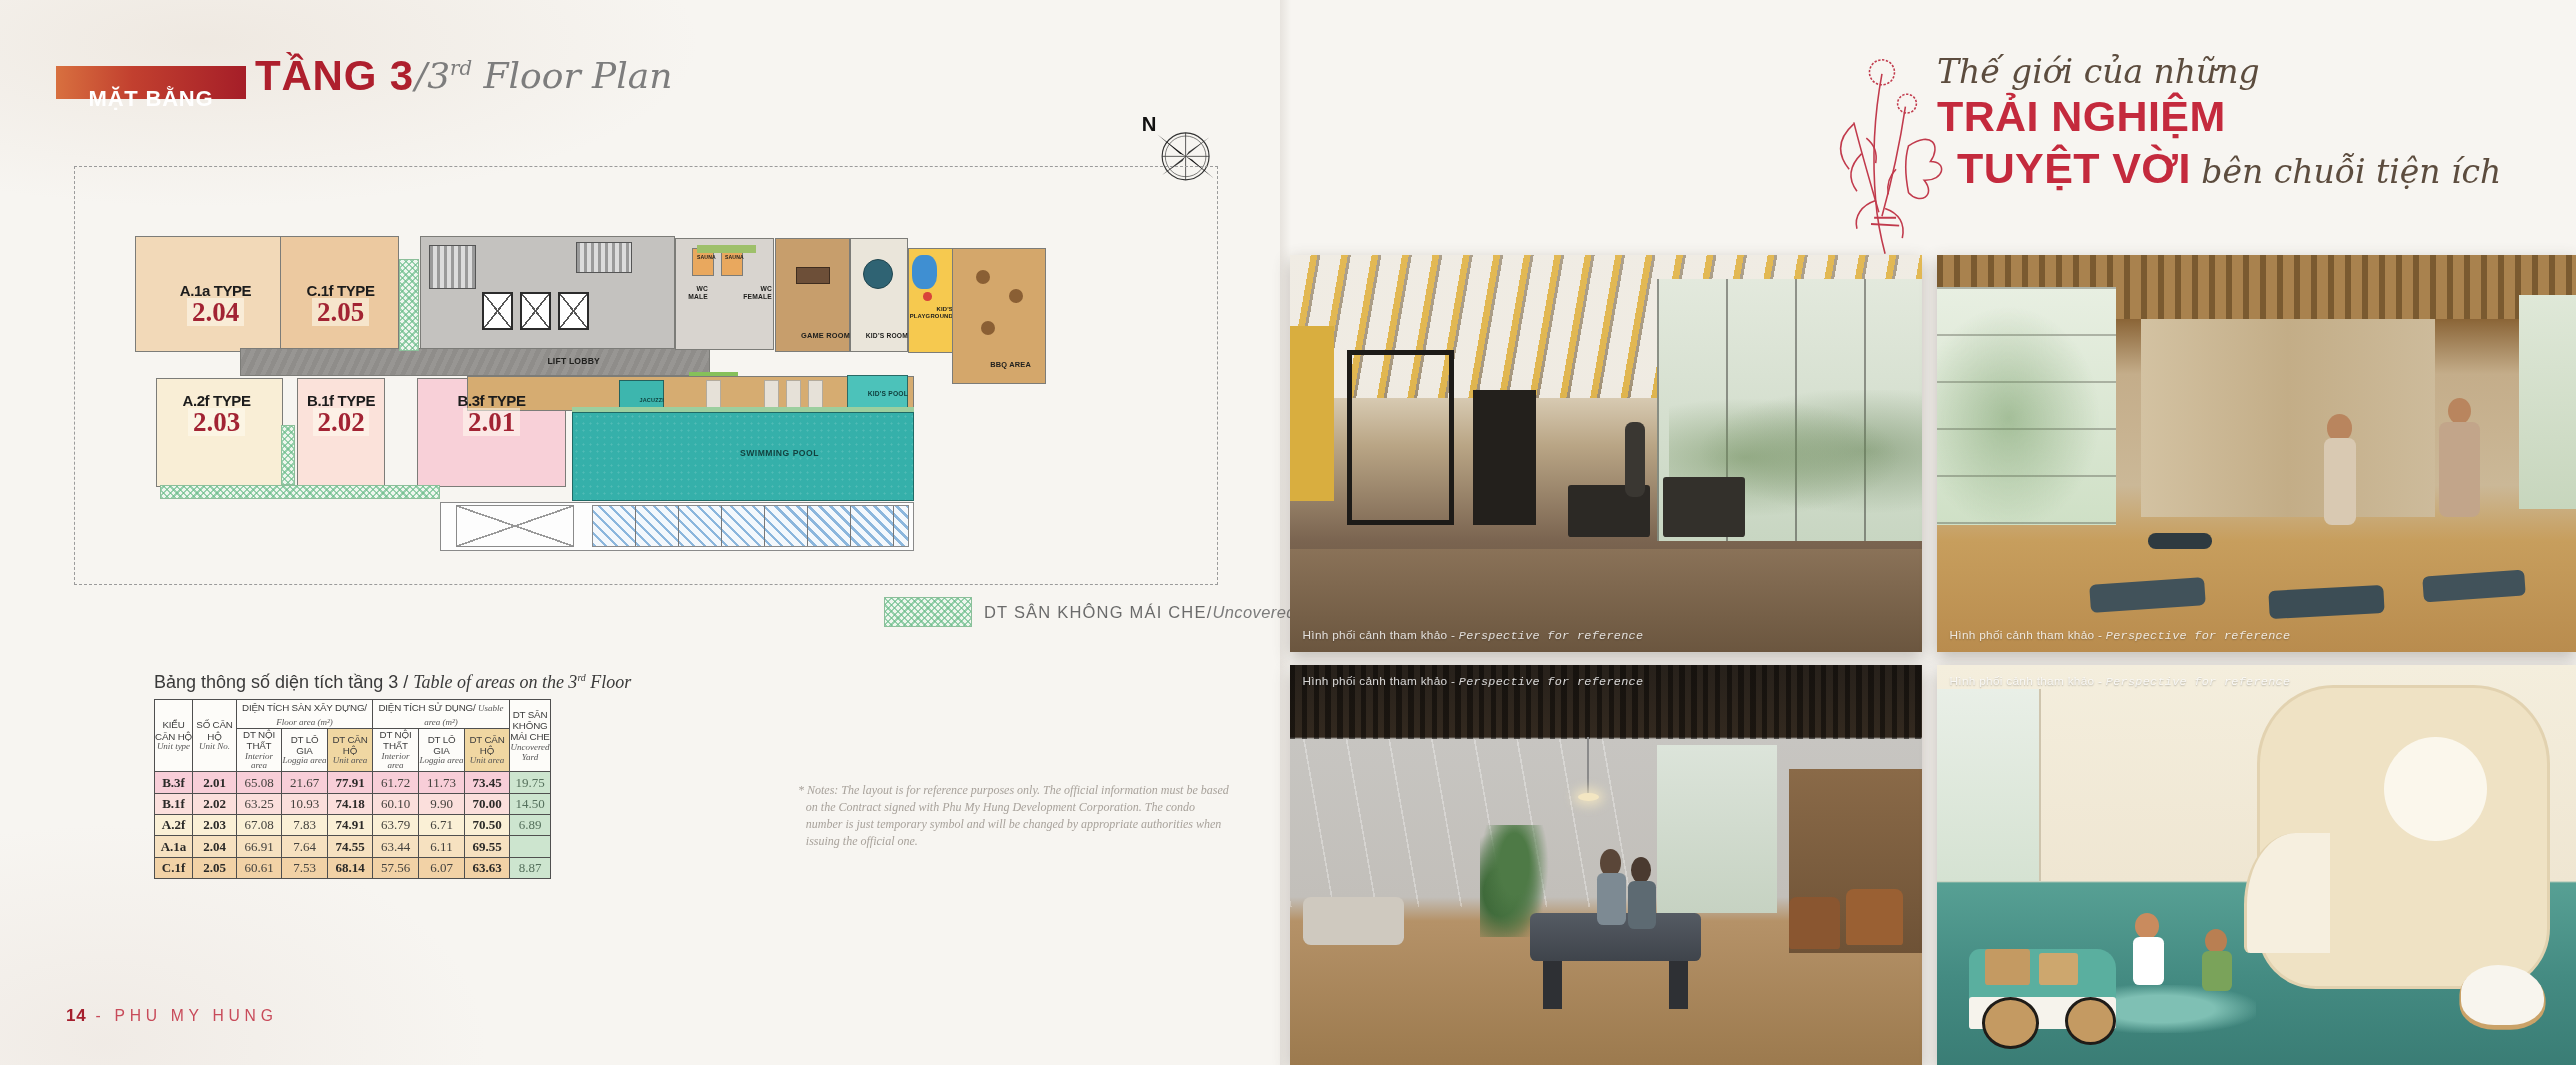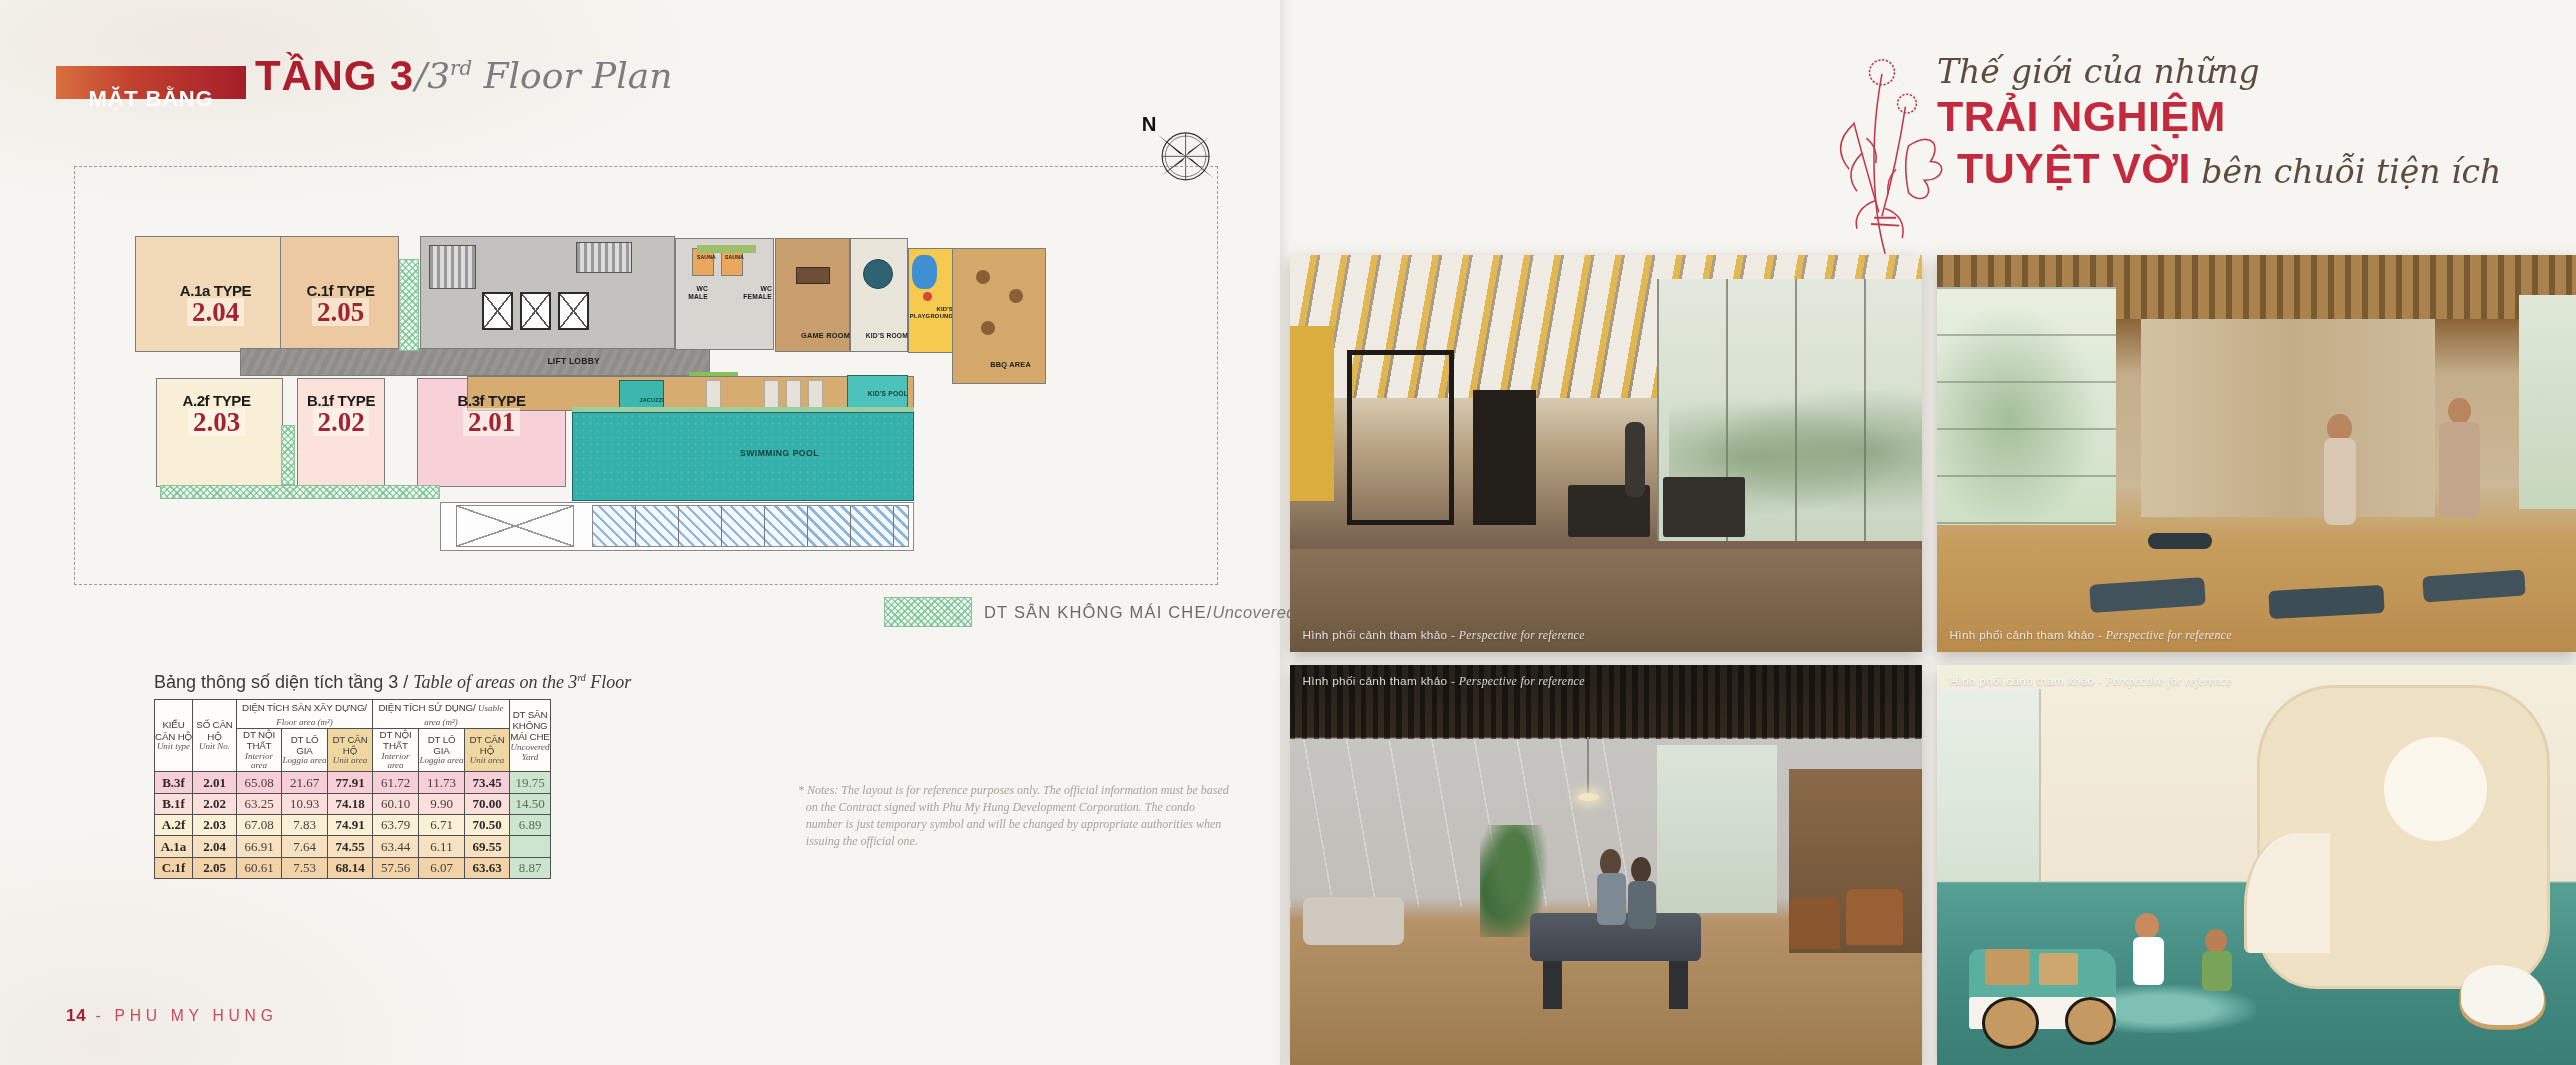--- a/index.html
+++ b/index.html
@@ -69,21 +69,21 @@
   .footer b{color:#a51f2d;letter-spacing:0.8px;font-size:17px;}
 
   
   .rp-script{font-family:"DejaVu Serif",serif;font-style:italic;color:#5c4c3e;font-size:33px;}
   .rp-red{font-weight:800;color:#c42a3d;font-size:43px;letter-spacing:0.4px;font-family:"Liberation Sans",sans-serif;}
   .rp-sub{font-style:italic;font-size:19.6px;color:#5a5a5a;line-height:1.25;}
 
   
   .photo{position:absolute;overflow:hidden;box-shadow:0 6.3px 15.7px rgba(70,60,50,.3);background:#ccc;}
   .cap{position:absolute;left:12.5px;font-size:11.8px;color:rgba(255,255,255,.82);letter-spacing:0.3px;z-index:9;text-shadow:0 0.8px 1.6px rgba(0,0,0,.25);}
-  .cap i{font-family:Liberation Serif, serif;}
+  .cap i{font-family:Liberation Mono, monospace;}
   .cap.b{bottom:9.4px;} .cap.t{top:9.4px;}
   .spine{left:1280px;top:0;width:11px;height:1065px;background:linear-gradient(90deg,rgba(90,70,55,.10),rgba(90,70,55,0));}
 </style>
 </head>
 <body>
 
 <div class="page">
 
   <div class="r hdr-badge">
     <span>MẶT BẰNG</span>

